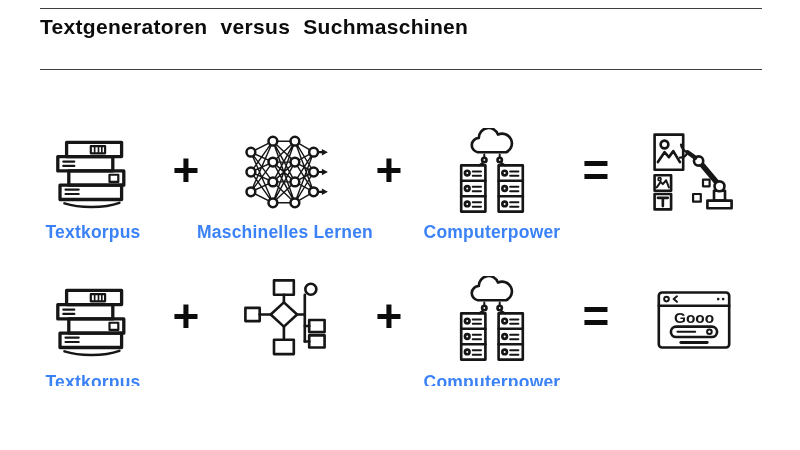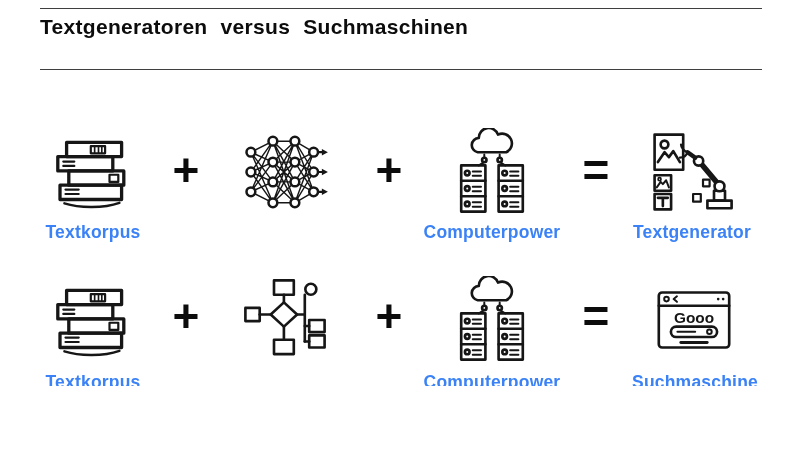--- a/index.html
+++ b/index.html
@@ -184,22 +184,22 @@
       </svg>
   </div>
   <div class="op" style="left:596px;top:147px">=</div>
   <div class="cell-icon" style="left:692px;top:128px">
     <svg viewBox="0 0 80 80">
         <use href="#icon-robot"></use>
       </svg>
   </div>
 
   <div class="cell-label" style="left:93px;top:222px">Textkorpus</div>
+  <div class="cell-label" style="left:285px;top:222px">Maschinelles Lernen</div>
   <div class="cell-label" style="left:492px;top:222px">Computerpower</div>
-  <div class="cell-label" style="left:692px;top:222px">Textgenerator</div>
 
   <div class="cell-icon" style="left:93px;top:276px">
     <svg viewBox="0 0 80 80">
         <use href="#icon-books"></use>
       </svg>
   </div>
   <div class="op" style="left:186px;top:293px">+</div>
   <div class="cell-icon" style="left:285px;top:276px">
     <svg viewBox="0 0 80 80">
         <use href="#icon-flowchart"></use>
@@ -213,18 +213,17 @@
   </div>
   <div class="op" style="left:596px;top:293px">=</div>
   <div class="cell-icon" style="left:694px;top:276px">
     <svg viewBox="0 0 80 80">
         <use href="#icon-browser"></use>
       </svg>
   </div>
 
   <div class="cell-label" style="left:93px;top:372px">Textkorpus</div>
   <div class="cell-label" style="left:492px;top:372px">Computerpower</div>
-  <div class="cell-label" style="left:695px;top:372px">Suchmaschine</div>
 
   <div class="rule" style="top:411px"></div>
   <div class="footer-logo">phsz</div>
 
 </div>
 
 </body></html>

